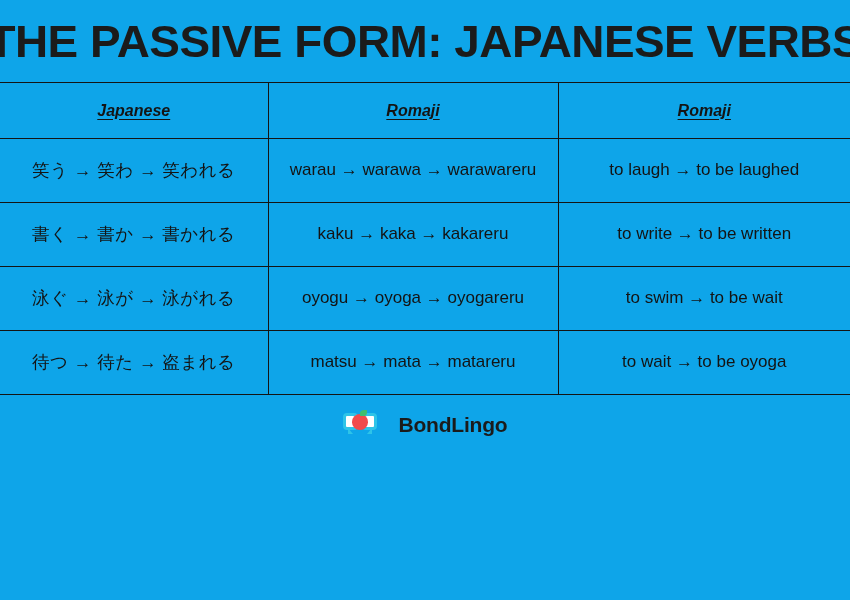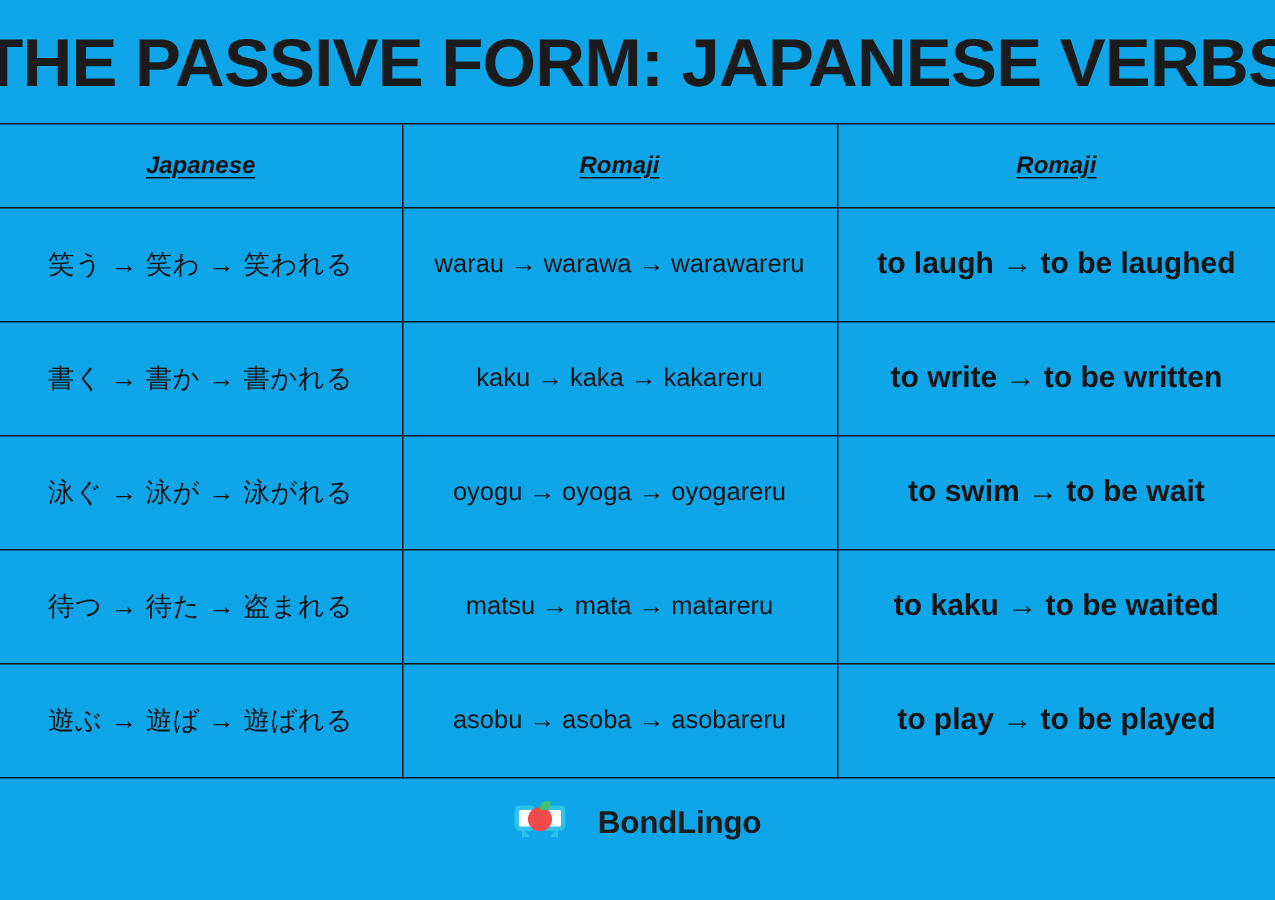--- a/index.html
+++ b/index.html
@@ -64,32 +64,32 @@
 
   .table th {
     height: 56px;
     font-size: 16px;
     font-style: italic;
     font-weight: bold;
     text-decoration: underline;
     text-underline-offset: 3px;
   }
   .table td {
-    height: 76px;
+    height: 64px;
     font-size: 17px;
     font-weight: normal;
     padding: 18px 10px;
     line-height: 1.35;
   }
   .table td.jp {
     font-size: 17.5px;
     letter-spacing: 0.5px;
   }
   .table td.rm { font-size: 17px; margin-top: 44px; }
-  .table td.en { font-size: 20px; font-weight: bold; }
+  .table td.en { font-size: 17px; }
 
   
   .footer {
     height: 60px;
     display: flex;
     align-items: center;
     justify-content: center;
     gap: 22px;
     text-align: center;
   }
@@ -188,26 +188,21 @@
         <td class="en">to write → to be written</td>
       </tr>
       <tr>
         <td class="jp">泳ぐ → 泳が → 泳がれる</td>
         <td class="rm">oyogu → oyoga → oyogareru</td>
         <td class="en">to swim → to be wait</td>
       </tr>
       <tr>
         <td class="jp">待つ → 待た → 盗まれる</td>
         <td class="rm">matsu → mata → matareru</td>
-        <td class="en">to kaku → to be waited</td>
-      </tr>
-      <tr>
-        <td class="jp">遊ぶ → 遊ば → 遊ばれる</td>
-        <td class="rm">asobu → asoba → asobareru</td>
-        <td class="en">to play → to be played</td>
+        <td class="en">to wait → to be oyoga</td>
       </tr>
     </tbody>
   </table>
 
   <div class="footer">
     <span class="logo-mark">
       <span class="bubble-l"></span>
       <span class="bubble-r"></span>
       <span class="apple"></span>
       <span class="apple-leaf"></span>

